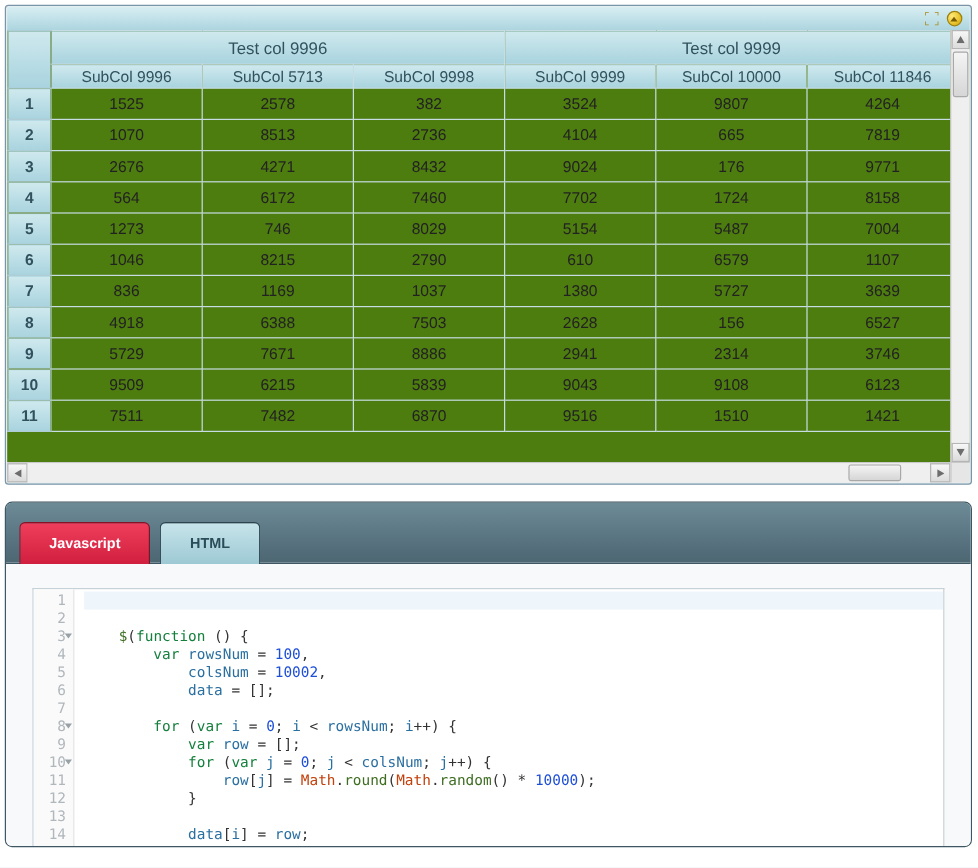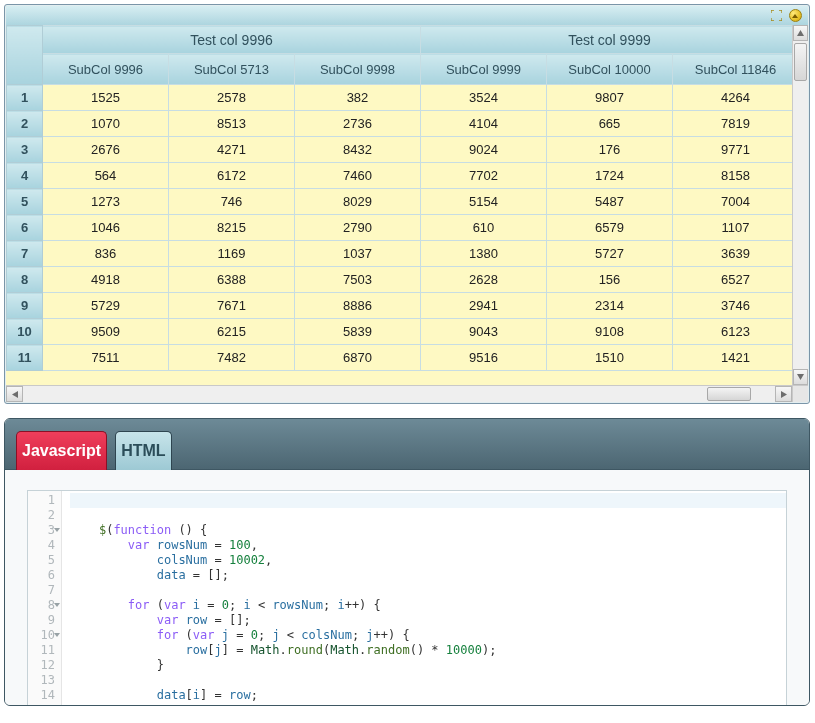--- a/index.html
+++ b/index.html
@@ -45,21 +45,21 @@
     content: "";
     position: absolute;
     left: 2px; top: 4px;
     border-left: 3px solid transparent;
     border-right: 3px solid transparent;
     border-bottom: 4px solid #7a5c00;
   }
   .grid-body {
     position: relative;
     height: 360px;
-    background: #fef9c3;
+    background: #4d7c0f;
   }
   .grid-table-wrap {
     position: absolute;
     left: 0; top: 0;
     right: 16px;
     bottom: 0;
     overflow: hidden;
   }
   table.grid {
     border-collapse: collapse;
@@ -75,21 +75,21 @@
     white-space: nowrap;
     overflow: hidden;
   }
   table.grid thead th {
     background: linear-gradient(#cfe9ee, #a8d3de);
     color: #31515d;
     font-weight: 400;
     font-size: 14px;
   }
   table.grid thead tr.group th { height: 28px; font-size: 14px; }
-  table.grid thead tr.sub th { height: 31px; font-size: 13px; }
+  table.grid thead tr.sub th { height: 20px; font-size: 13px; }
   table.grid tbody td.rowhead {
     background: linear-gradient(#cfe9ee, #a8d3de);
     font-weight: bold;
     color: #31515d;
     text-align: center;
   }
   table.grid tbody td {
     font-size: 13px;
     color: #222;
   }
@@ -150,24 +150,24 @@
   }
   .code-tabs {
     background: linear-gradient(#6d8a97, #4c6672);
     padding: 7px 11px 0 11px;
     display: flex;
     gap: 8px;
     align-items: flex-end;
     height: 50px;
   }
   .tab {
-    padding: 10px 5px;
+    padding: 10px 24px;
     border-radius: 5px 5px 0 0;
     font-weight: bold;
-    font-size: 16px;
+    font-size: 12px;
     cursor: pointer;
     border: 1px solid #2e4550;
     border-bottom: none;
     color: #2b4d59;
     background: linear-gradient(#c7e4ea, #9dc9d4);
     position: relative;
     top: 1px;
   }
   .tab.active {
     background: linear-gradient(#ef3e5b, #d1203f);
@@ -214,26 +214,26 @@
   }
   .code {
     flex: 1;
     padding: 2px 0 0 8px;
     white-space: pre;
     position: relative;
     color: #333;
   }
   .code .line { height: 15px; }
   .code .hl-line { background: #eef6fb; }
-  .tok-kw   { color: #8b5cf6; }  
+  .tok-kw   { color: #15803d; }  
   .tok-jqfn { color: #3e6e22; }  
   .tok-fn   { color: #3e6e22; }
-  .tok-num  { color: #15803d; }
+  .tok-num  { color: #1d4ed8; }
   .tok-id   { color: #2a6fa0; }
-  .tok-obj  { color: #14532d; }
+  .tok-obj  { color: #c2410c; }
 </style>
 </head>
 <body>
 
 <div class="grid-panel">
   <div class="grid-toolbar">
     <span class="tool-icon" title="Expand">
       <svg width="11" height="11" viewBox="0 0 11 11">
         <path d="M0 3 L0 0 L3 0 M8 0 L11 0 L11 3 M11 8 L11 11 L8 11 M3 11 L0 11 L0 8" stroke="#a68a1b" stroke-width="1.3" fill="none"></path>
       </svg>

